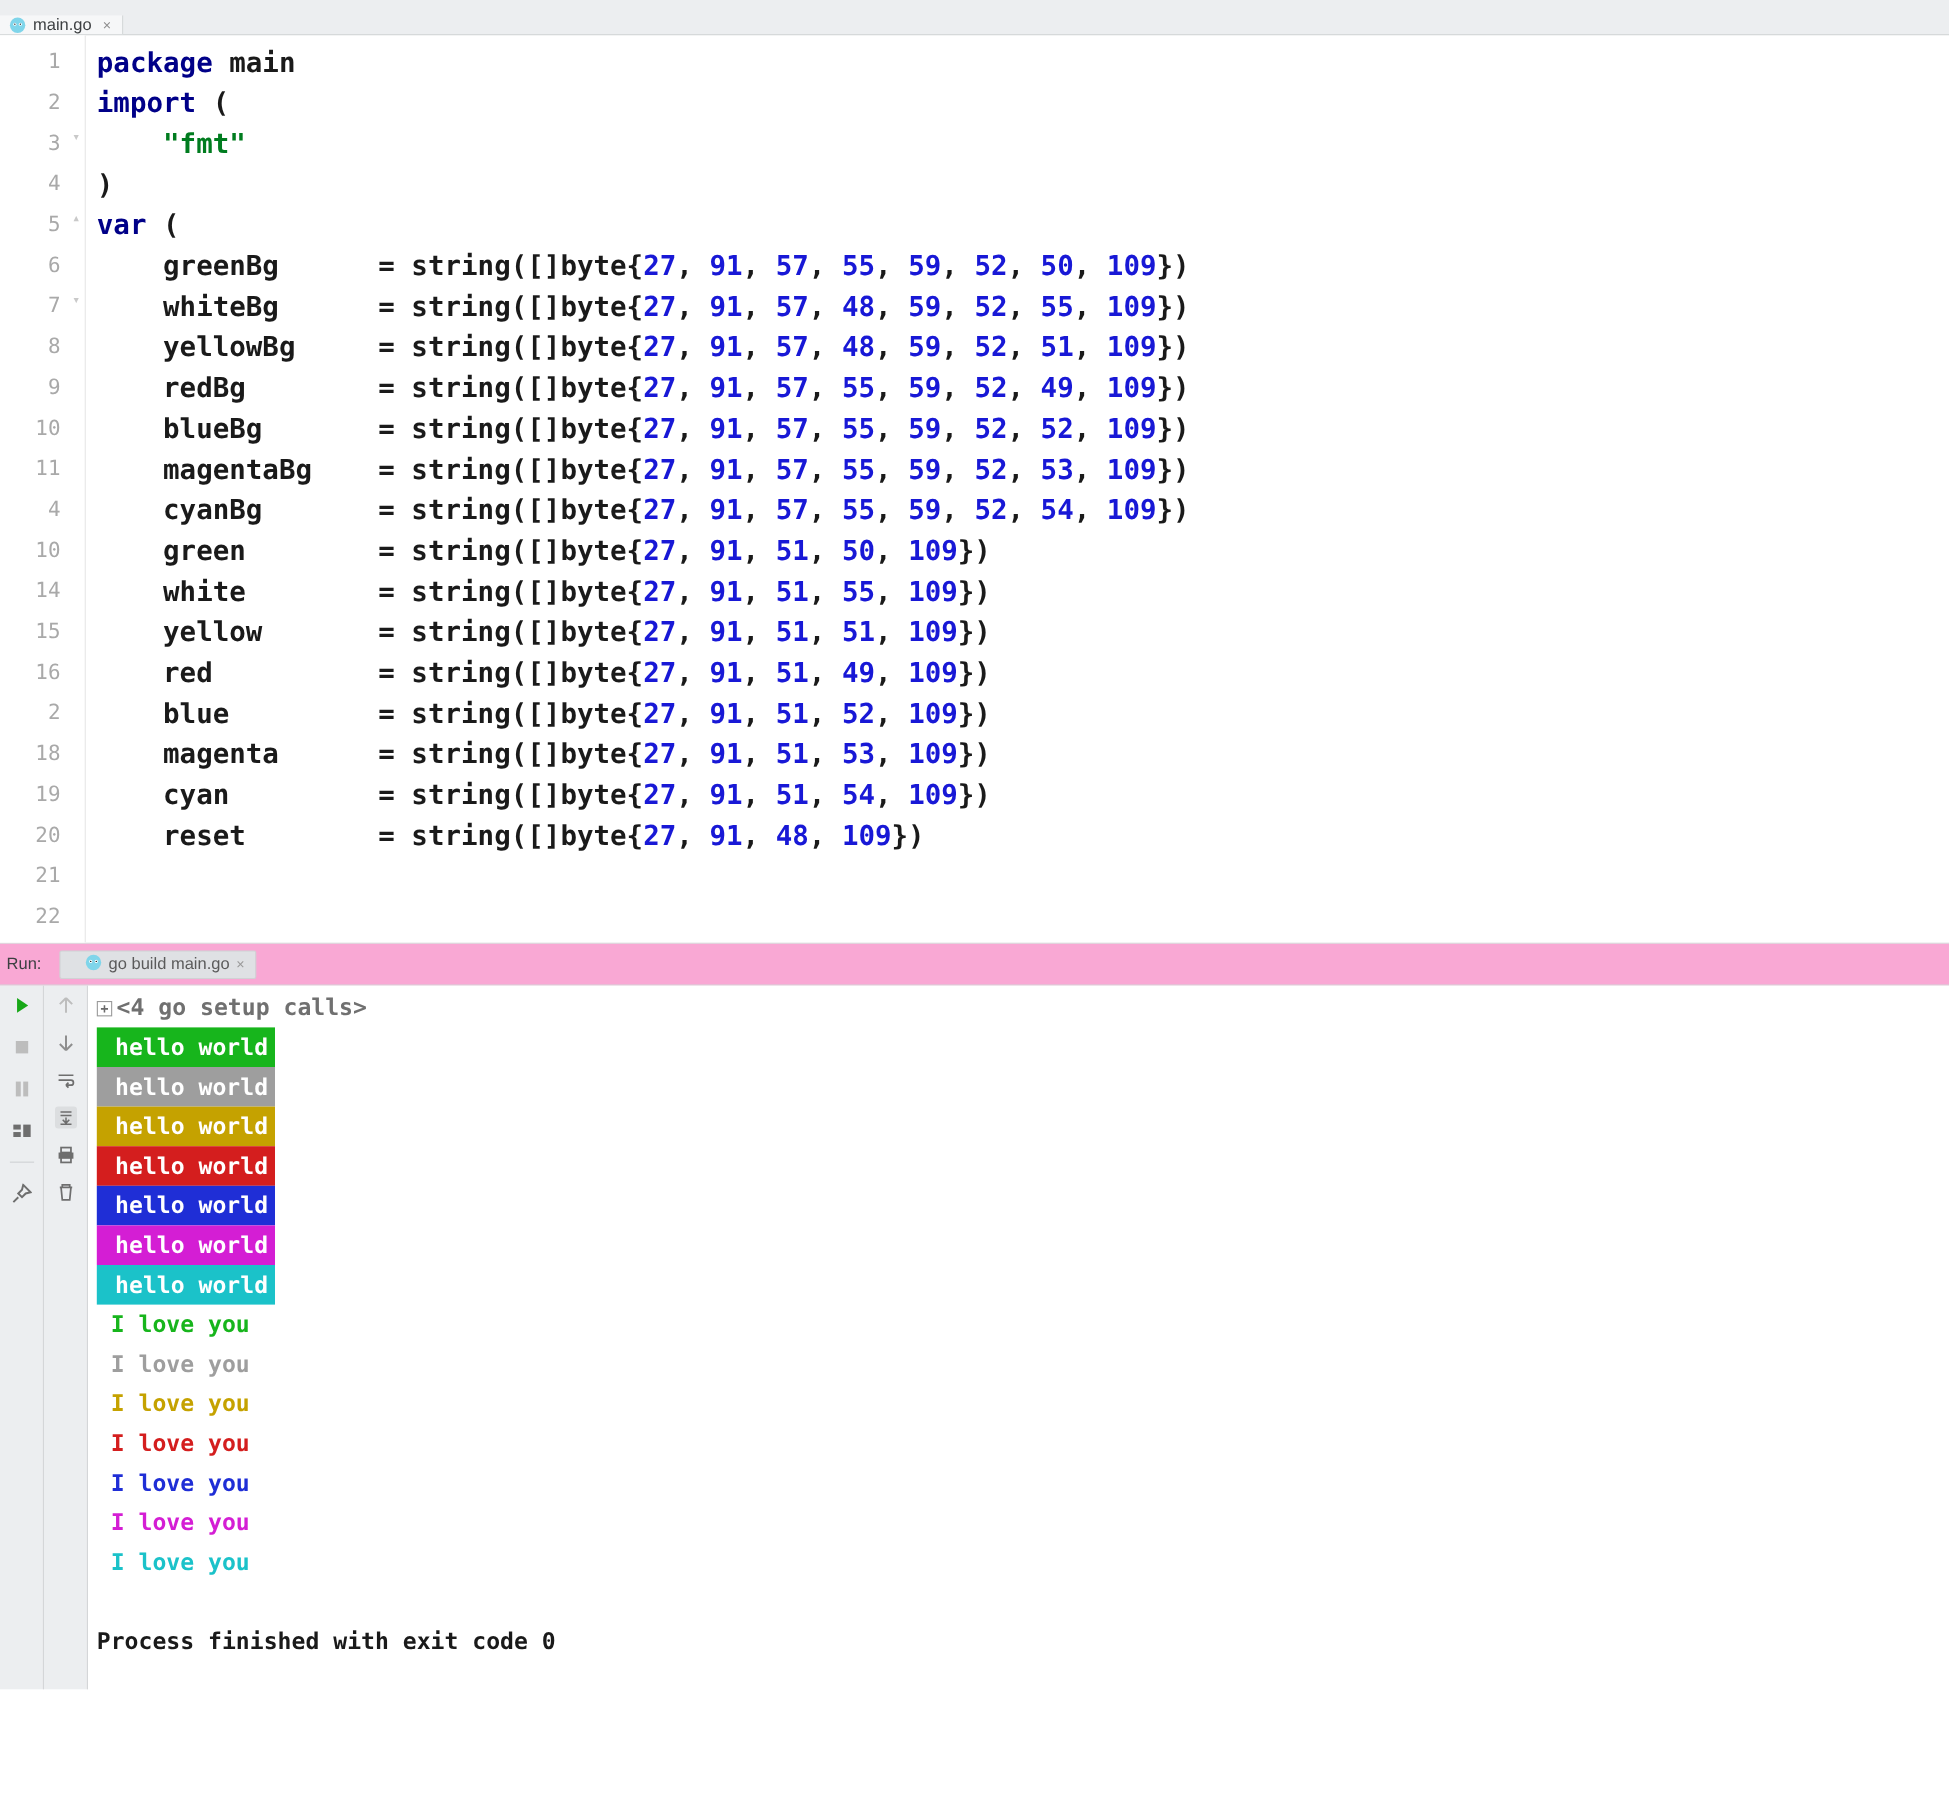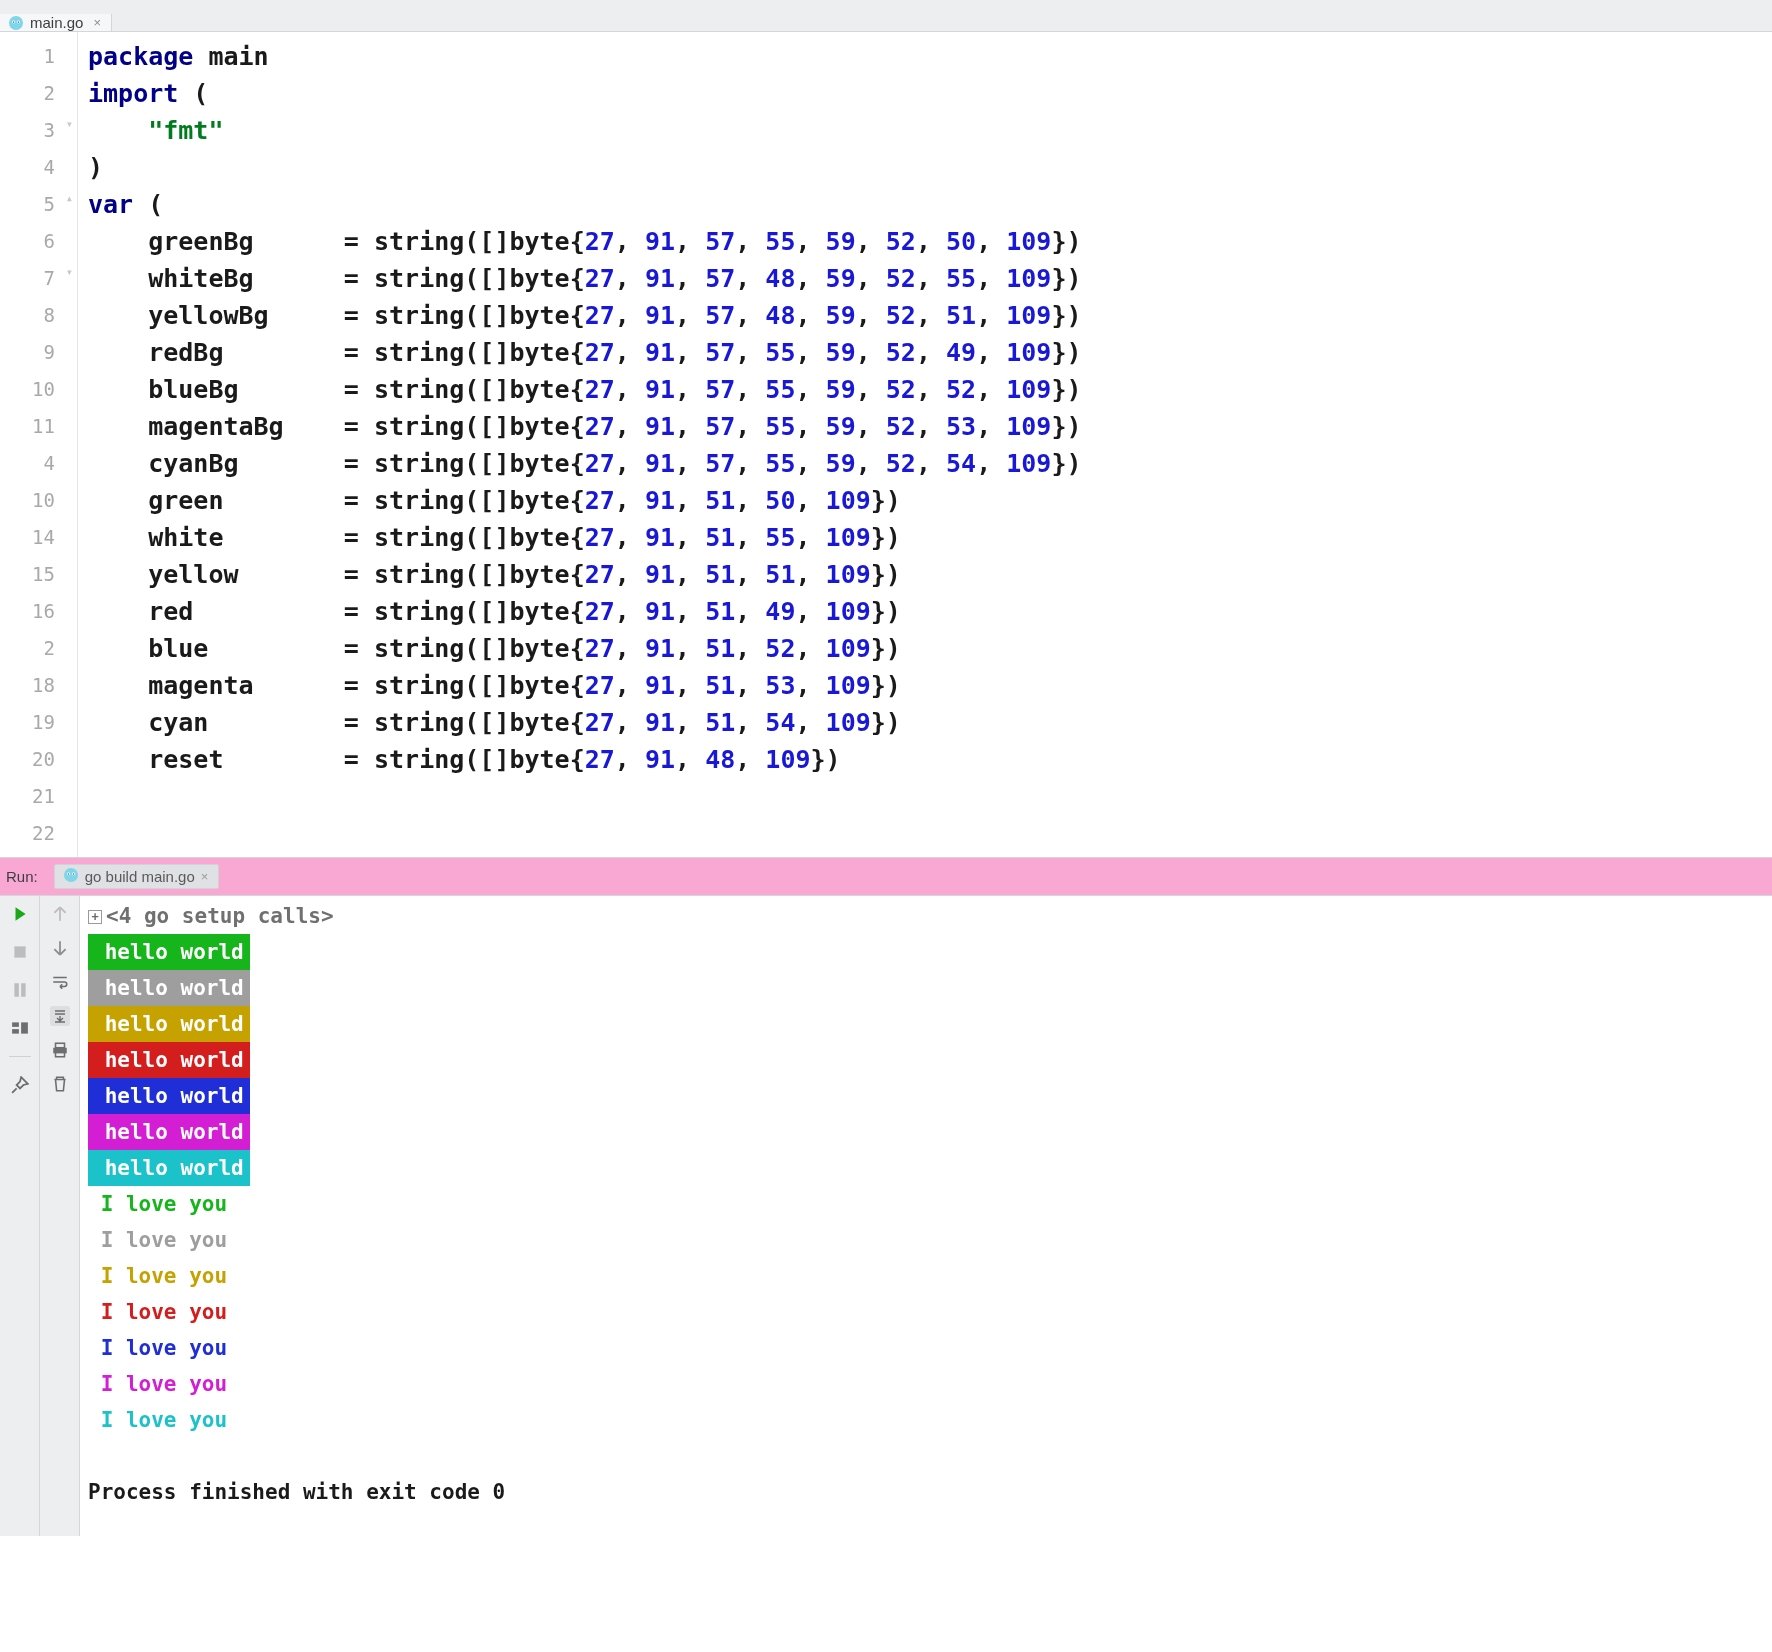--- a/index.html
+++ b/index.html
@@ -100,21 +100,21 @@
     font-family: -apple-system, BlinkMacSystemFont, "Segoe UI", Arial, sans-serif;
     font-size: 15px;
   }
   .run-label { color: #3c3f41; padding-right: 6px; }
   .run-tab {
     display: flex;
     align-items: center;
     background: #dfe1e4;
     border: 1px solid #d0d2d4;
     border-radius: 2px;
-    padding: 2px 10px 2px 8px;
+    padding: 2px 10px 2px 22px;
     gap: 6px;
     color: #5a5a5a;
   }
   .run-tab .close-x { color: #9a9a9a; font-size: 13px; }
 
   
   .run-body {
     display: flex;
     min-height: 640px;
   }

